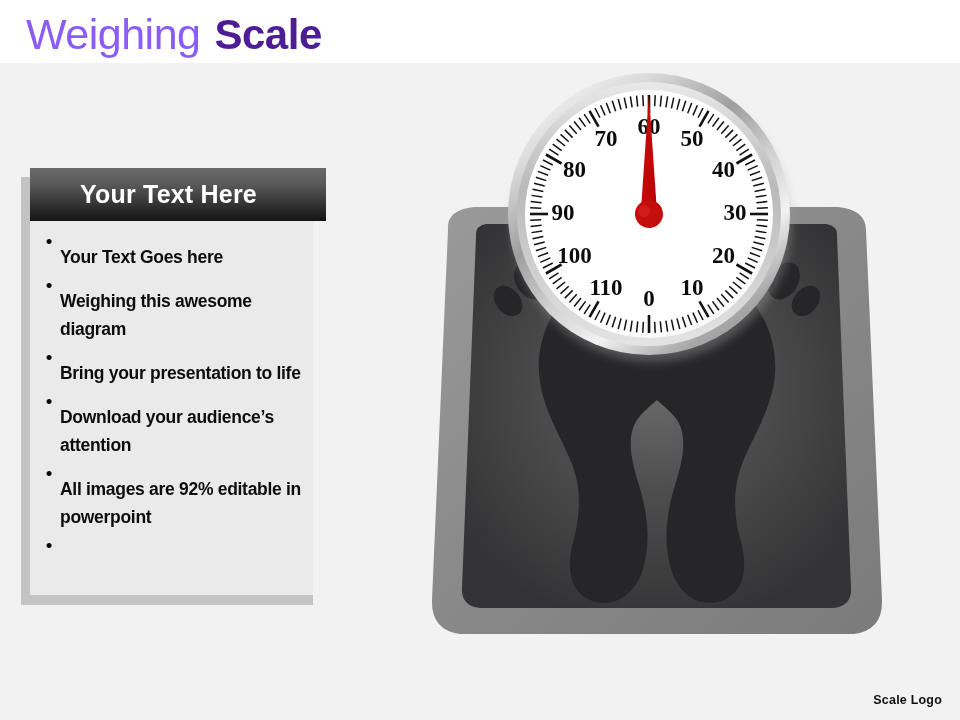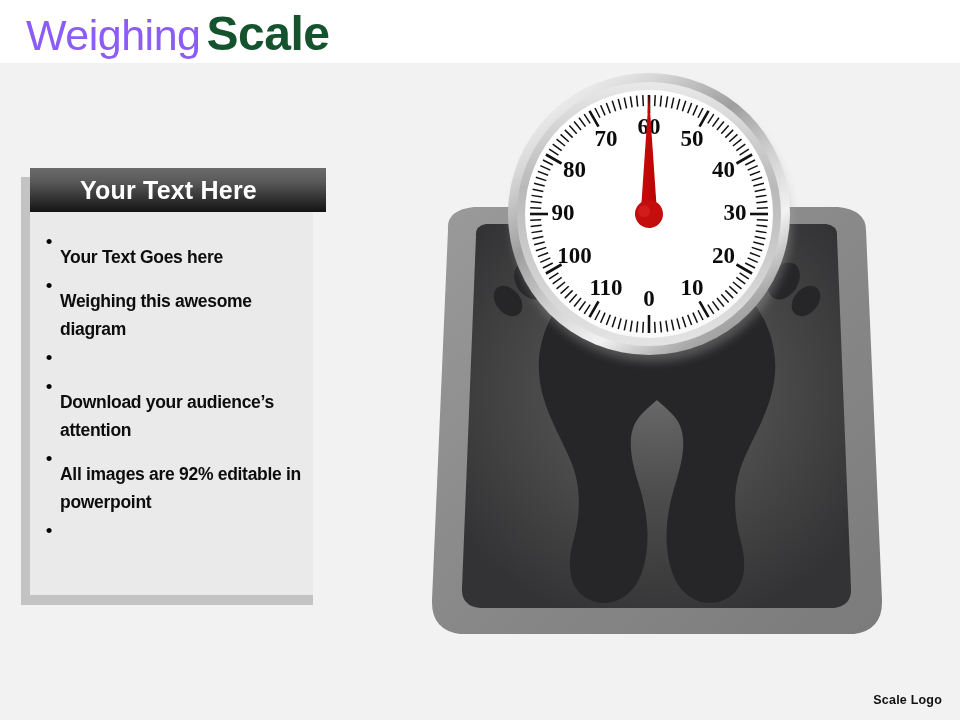--- a/index.html
+++ b/index.html
@@ -35,23 +35,23 @@
     white-space: nowrap;
   }
   #title .t-thin {
     font-family: "Liberation Sans", sans-serif;
     font-weight: 300;
     color: #8b5cf6;
   }
   #title .t-bold {
     font-family: "Liberation Sans", sans-serif;
     font-weight: bold;
-    color: #14532d;
-    font-size: 48px;
-    margin-left: 6px;
+    color: #4c1d95;
+    font-size: 42px;
+    margin-left: 14px;
   }
 
   
   #panel-shadow {
     position: absolute;
     left: 21px;
     top: 177px;
     width: 292px;
     height: 428px;
     background: #c3c3c3;
@@ -62,21 +62,21 @@
     top: 168px;
     width: 283px;
     height: 427px;
     background: #eaeaea;
   }
   #panel-header {
     position: absolute;
     left: 30px;
     top: 168px;
     width: 296px;
-    height: 44px;
+    height: 53px;
     background: linear-gradient(to bottom, #6b6b6b 0%, #5a5a5a 30%, #2d2d2d 75%, #141414 100%);
     display: flex;
     align-items: center;
   }
   #panel-header-text {
     color: #ffffff;
     font-size: 25px;
     font-weight: bold;
     margin-left: 50px;
     letter-spacing: 0.2px;
@@ -152,20 +152,21 @@
     <div class="bullet-row">
       <div class="bullet-dot">•</div>
       <div class="bullet-text">Your Text Goes here</div>
     </div>
     <div class="bullet-row">
       <div class="bullet-dot">•</div>
       <div class="bullet-text">Weighing this awesome diagram</div>
     </div>
     <div class="bullet-row">
       <div class="bullet-dot">•</div>
+      <div class="bullet-text">Bring your presentation to life</div>
     </div>
     <div class="bullet-row">
       <div class="bullet-dot">•</div>
       <div class="bullet-text">Download your audience’s attention</div>
     </div>
     <div class="bullet-row">
       <div class="bullet-dot">•</div>
       <div class="bullet-text">All images are 92% editable in powerpoint</div>
     </div>
     <div class="bullet-row">

